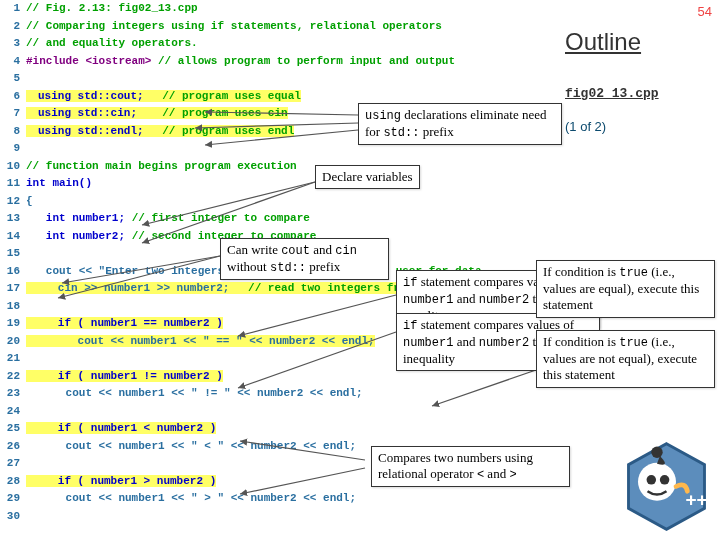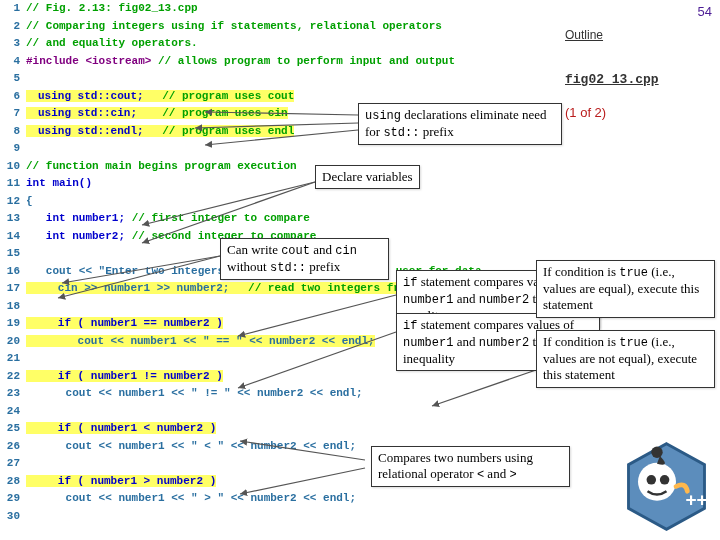--- a/index.html
+++ b/index.html
@@ -23,40 +23,40 @@
     left: 565px;
     top: 0;
     width: 155px;
     padding-top: 28px;
   }
   .page-num {
     position: absolute;
     right: 8px;
     top: 4px;
     font-size: 13px;
-    color: #4c1d95;
+    color: #ef4444;
     text-align: center;
   }
   .outline-title {
-    font-size: 12px;
+    font-size: 24px;
     color: #333;
     text-decoration: underline;
     margin-bottom: 30px;
   }
   .filename {
     font-family: "Courier New", monospace;
     font-weight: bold;
     font-size: 13px;
     text-decoration: underline;
     color: #333;
     margin-bottom: 18px;
   }
   .pageof {
     font-size: 13px;
-    color: #b91c1c;
+    color: #0c4a6e;
   }
   .code-line {
     display: flex;
     font-family: "Courier New", monospace;
     font-size: 11px;
     line-height: 17.5px;
     white-space: pre;
   }
   .gutter {
     width: 20px;
@@ -117,21 +117,21 @@
   <div class="filename">fig02_13.cpp</div>
   <div class="pageof">(1 of 2)</div>
 </div>
 
 <div class="code-area" id="code-area">
     <div class="code-line"><span class="gutter">1</span><span class="code"><span class="comment">// Fig. 2.13: fig02_13.cpp</span></span></div>
     <div class="code-line"><span class="gutter">2</span><span class="code"><span class="comment">// Comparing integers using if statements, relational operators</span></span></div>
     <div class="code-line"><span class="gutter">3</span><span class="code"><span class="comment">// and equality operators.</span></span></div>
     <div class="code-line"><span class="gutter">4</span><span class="code"><span class="preproc">#include &lt;iostream&gt;</span><span class="comment"> // allows program to perform input and output</span></span></div>
     <div class="code-line"><span class="gutter">5</span><span class="code"><span class=""></span></span></div>
-    <div class="code-line"><span class="gutter">6</span><span class="code"><span class="keyword hl-yellow">using std::cout; </span><span class="comment hl-yellow">// program uses cout</span></span></div>
+    <div class="code-line"><span class="gutter">6</span><span class="code"><span class="keyword hl-yellow">using std::cout; </span><span class="comment hl-yellow">// program uses equal</span></span></div>
     <div class="code-line"><span class="gutter">7</span><span class="code"><span class="keyword hl-yellow">using std::cin;  </span><span class="comment hl-yellow">// program uses cin</span></span></div>
     <div class="code-line"><span class="gutter">8</span><span class="code"><span class="keyword hl-yellow">using std::endl; </span><span class="comment hl-yellow">// program uses endl</span></span></div>
     <div class="code-line"><span class="gutter">9</span><span class="code"><span class=""></span></span></div>
     <div class="code-line"><span class="gutter">10</span><span class="code"><span class="comment">// function main begins program execution</span></span></div>
     <div class="code-line"><span class="gutter">11</span><span class="code"><span class="keyword">int main()</span></span></div>
     <div class="code-line"><span class="gutter">12</span><span class="code"><span class="">{</span></span></div>
     <div class="code-line"><span class="gutter">13</span><span class="code"><span class="keyword">   int number1; </span><span class="comment">// first integer to compare</span></span></div>
     <div class="code-line"><span class="gutter">14</span><span class="code"><span class="keyword">   int number2; </span><span class="comment">// second integer to compare</span></span></div>
     <div class="code-line"><span class="gutter">15</span><span class="code"><span class=""></span></span></div>
     <div class="code-line"><span class="gutter">16</span><span class="code"><span class="">   cout &lt;&lt; "Enter two integers to compare: "; </span><span class="comment">// prompt user for data</span></span></div>

